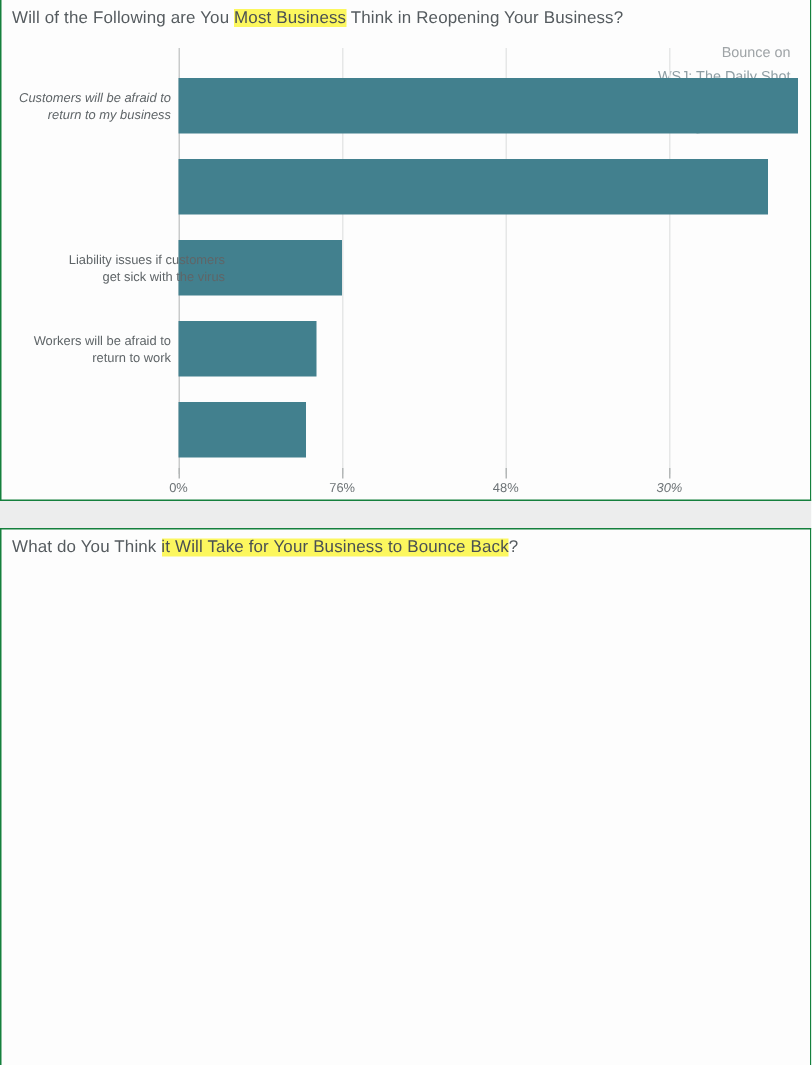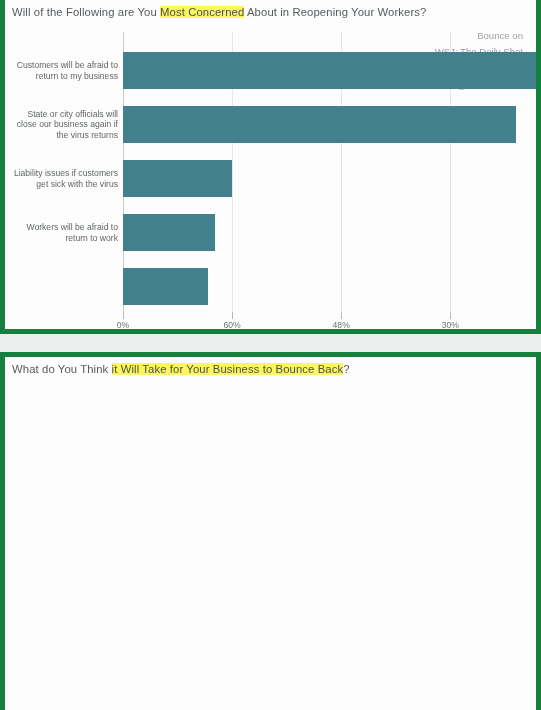--- a/index.html
+++ b/index.html
@@ -15,21 +15,21 @@
     background: #eceded;
     overflow: hidden;
   }
 
   
   .panel {
     position: absolute;
     left: 0;
     width: 541px;
     background: #fdfdfd;
-    border: 5px solid #15803d;
+    border: 1px solid #15803d;
     overflow: hidden;
   }
   #panel-1 { top: 0;   height: 334px; border-top: none; }
   #panel-2 { top: 352px; height: 358px; border-bottom: none; }
 
   .panel-title {
     position: absolute;
     left: 7px;
     top: 6px;
     font-size: 11.3px;
@@ -110,52 +110,51 @@
   }
 </style>
 </head>
 <body>
 
 <div id="screenshot">
 
   <div class="panel" id="panel-1">
 
     <div class="panel-title">
-      <span>Will of the Following are You </span><span class="hl">Most Concerned</span><span> About in Reopening Your Workers?</span>
+      <span>Will of the Following are You </span><span class="hl">Most Business</span><span> Think in Reopening Your Business?</span>
     </div>
 
     <div id="watermark">
       <div>Bounce on</div>
       <div class="dim">WSJ: The Daily Shot</div>
       <div class="dim">08-May-2020</div>
       <div class="handle">@SoberLook</div>
     </div>
 
     <div class="plot" id="plot-1">
         <div class="axisline" style="top: -8px; height: 284px;"></div>
         <div class="tick" style="left: 0px; top: 272px;"></div>
         <div class="ticklabel" style="left: 0px; top: 280px;">0%</div>
         <div class="gridline" style="left: 109.091px; top: -8px; height: 284px;"></div>
         <div class="tick" style="left: 109.091px; top: 272px;"></div>
-        <div class="ticklabel" style="left: 109.091px; top: 280px;">60%</div>
+        <div class="ticklabel" style="left: 109.091px; top: 280px;">76%</div>
         <div class="gridline" style="left: 218.182px; top: -8px; height: 284px;"></div>
         <div class="tick" style="left: 218.182px; top: 272px;"></div>
         <div class="ticklabel" style="left: 218.182px; top: 280px;">48%</div>
         <div class="gridline" style="left: 327.273px; top: -8px; height: 284px;"></div>
         <div class="tick" style="left: 327.273px; top: 272px;"></div>
-        <div class="ticklabel" style="left: 327.273px; top: 280px;">30%</div>
+        <div class="ticklabel" style="left: 327.273px; top: 280px; font-style: italic;">30%</div>
         <div class="bar" title="Customers will be afraid to return to my business: 37.9%" style="top: 12px; height: 37px; width: 413.455px; background: rgb(66, 128, 142);"></div>
         <div class="bar" title="State or city officials will close our business again if the virus returns: 36%" style="top: 66px; height: 37px; width: 392.727px; background: rgb(66, 128, 142);"></div>
         <div class="bar" title="Liability issues if customers get sick with the virus: 10%" style="top: 120px; height: 37px; width: 109.091px; background: rgb(66, 128, 142);"></div>
         <div class="bar" title="Workers will be afraid to return to work: 8.4%" style="top: 174px; height: 37px; width: 91.6364px; background: rgb(66, 128, 142);"></div>
         <div class="bar" title="Liability issues if workers get sick with the virus: 7.8%" style="top: 228px; height: 37px; width: 85.0909px; background: rgb(66, 128, 142);"></div>
       </div>
-  <div class="catlabel" style="top: 60px;">Customers will be afraid to return to my business</div>
-      <div class="catlabel" style="top: 108.5px;">State or city officials will close our business again if the virus returns</div>
-      <div class="catlabel" style="top: 168px;">Liability issues if customers get sick with the virus</div>
+  <div class="catlabel" style="top: 60px; font-style: italic;">Customers will be afraid to return to my business</div>
+      <div class="catlabel" style="top: 168px; margin-left: 36px;">Liability issues if customers get sick with the virus</div>
       <div class="catlabel" style="top: 222px;">Workers will be afraid to return to work</div>
     </div>
 
   <div class="panel" id="panel-2">
 
     <div class="panel-title">
       <span>What do You Think </span><span class="hl">it Will Take for Your Business to Bounce Back</span><span>?</span>
     </div>
 
   </div>

